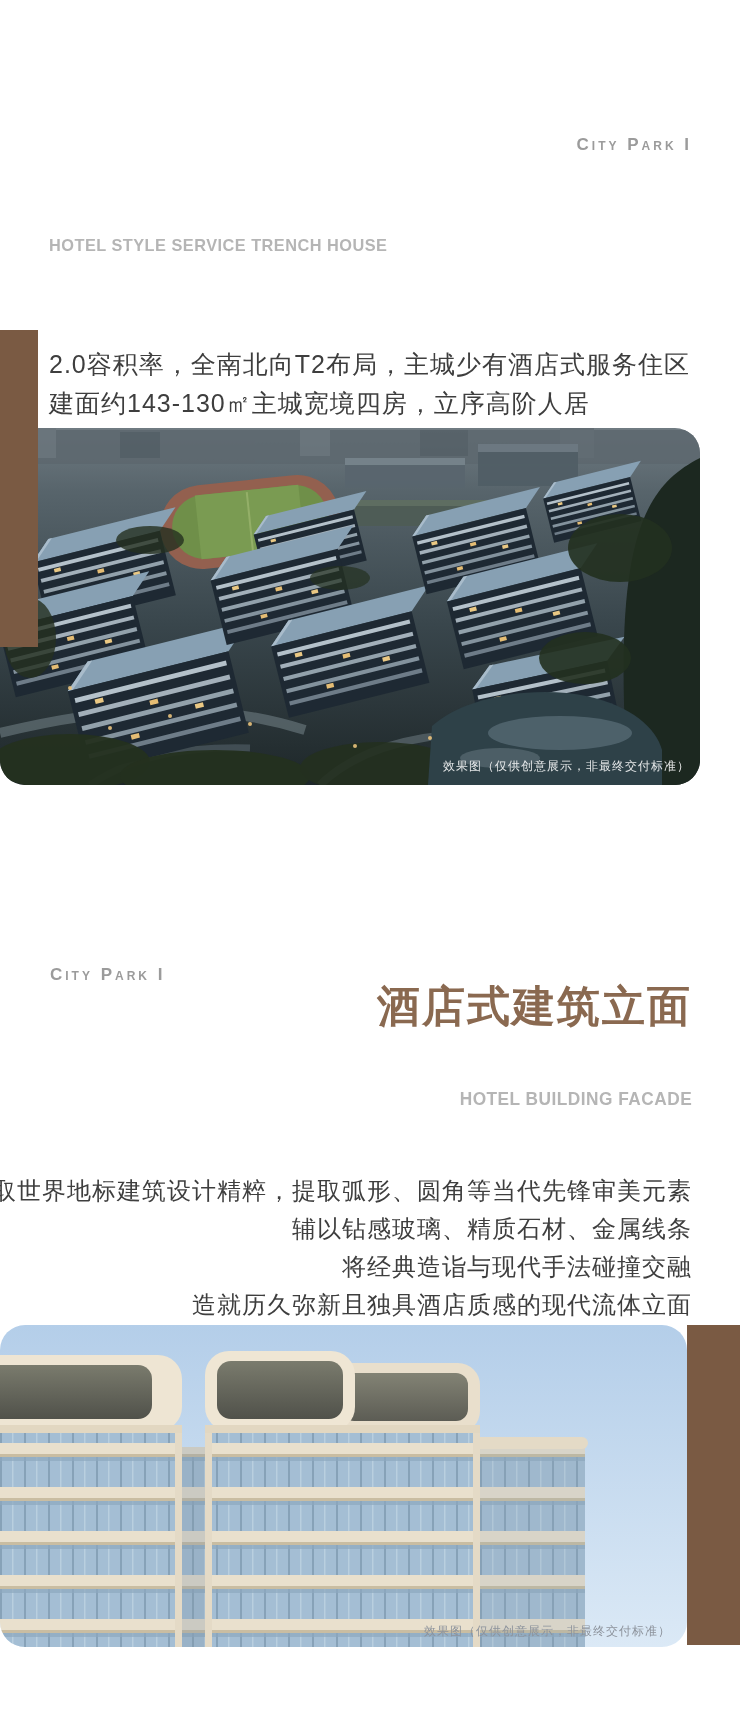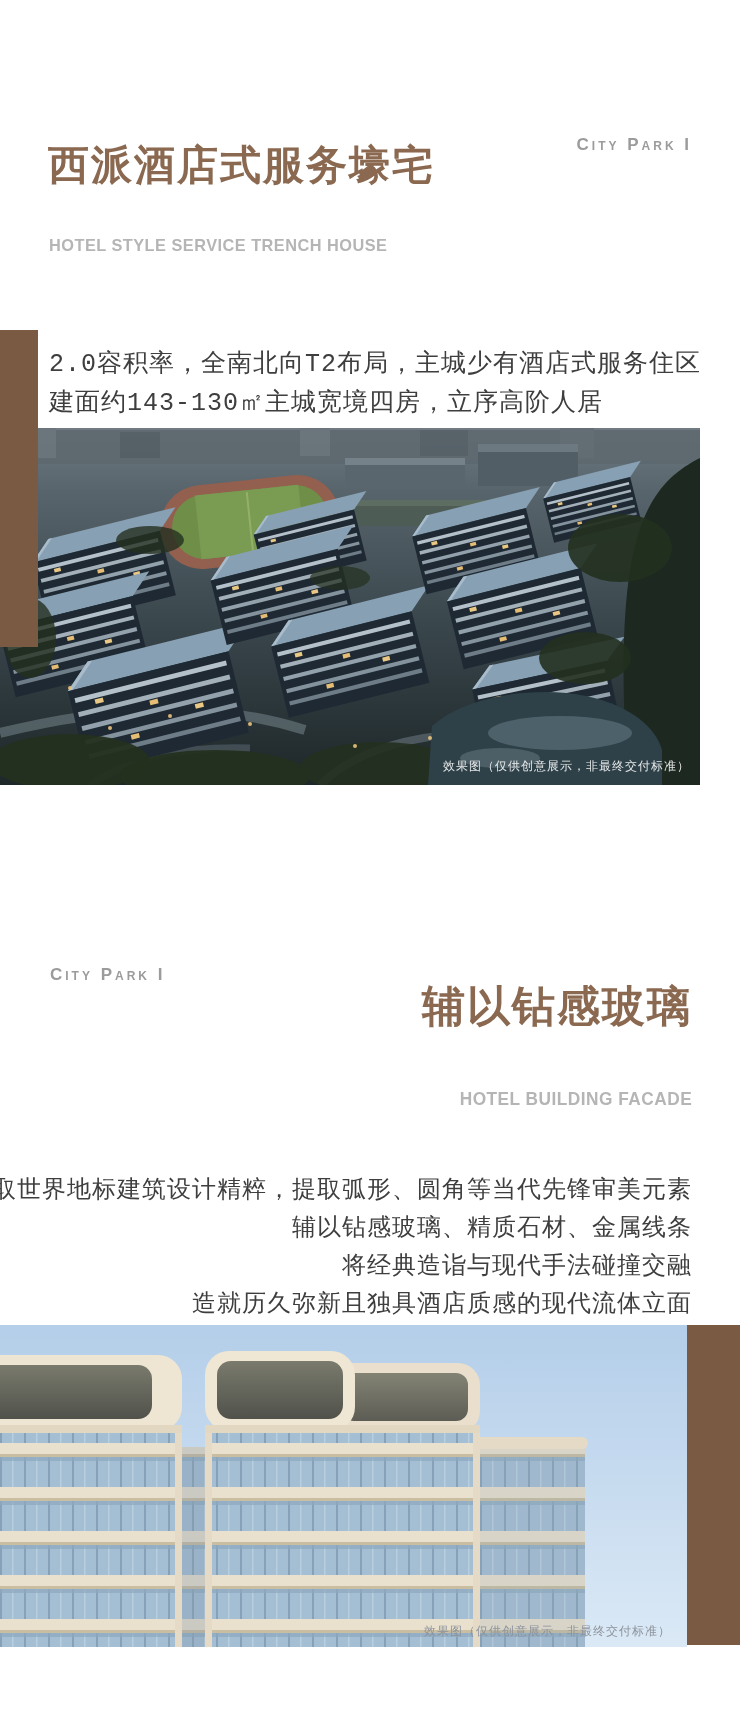--- a/index.html
+++ b/index.html
@@ -24,57 +24,56 @@
   }
   .brand{
     position:absolute;color:#9b9b9b;font-weight:700;
     font-variant:small-caps;font-size:17px;letter-spacing:3px;
     line-height:1;white-space:nowrap;
   }
   .body-copy{
     position:absolute;color:#3e3e3e;font-size:25px;line-height:39px;
     letter-spacing:1px;white-space:nowrap;
   }
-  .body-copy span{display:block;font-family:Liberation Mono, monospace;}
+  .body-copy span{display:block;}
   
   .t-title{left:48px;top:118px;}
   .t-sub{left:48px;top:180px;}
   .t-en{left:49px;top:237px;transform-origin:left center;}
   .t-brand{top:136px;right:48px;}
   .t-body{left:49px;top:320px;}
   
   .b-brand{left:50px;top:966px;}
   .b-title{right:48px;top:956px;font-size:43px;text-align:right;}
   .b-sub{right:48px;top:1024px;text-align:right;}
   .b-en{right:48px;top:1090px;font-size:18px;transform-origin:right center;}
   .b-body{right:48px;top:1148px;text-align:right;font-size:24px;line-height:38px;}
   
   .bar{position:absolute;background:#7a5a43;z-index:5;}
   .bar-left{left:0;top:330px;width:38px;height:317px;}
   .bar-right{left:687px;top:1325px;width:53px;height:320px;}
   
   figure{margin:0;}
-  .photo{position:absolute;overflow:hidden;z-index:1;}
+  .photo{position:absolute;overflow:hidden;z-index:1;border-radius:25px;}
   .photo svg{display:block;width:100%;height:100%;}
   .photo-top{left:0;top:428px;width:700px;height:357px;}
   .photo-bottom{left:0;top:1325px;width:687px;height:322px;}
   .photo-caption{
     position:absolute;font-size:12px;letter-spacing:1px;white-space:nowrap;
     line-height:1;
   }
   .cap-top{right:10px;bottom:13px;color:rgba(255,255,255,.88);}
   .cap-bottom{right:16px;bottom:10px;color:#8d939c;}
 </style>
 </head>
 <body>
 
 <div class="page">
 
   <div class="brand t-brand">City Park I</div>
-  <h1 class="cn-title t-title">西派酒店式服务壕宅</h1>
   <div class="en-sub t-en">HOTEL STYLE SERVICE TRENCH HOUSE</div>
 
   <p class="body-copy t-body">
     <span>2.0容积率，全南北向T2布局，主城少有酒店式服务住区</span>
     <span>建面约143-130㎡主城宽境四房，立序高阶人居</span>
   </p>
 
   <div class="bar bar-left"></div>
 
   <figure class="photo photo-top">
@@ -166,21 +165,21 @@
         <circle cx="250" cy="296" r="2"></circle>
           <circle cx="355" cy="318" r="2"></circle>
         <circle cx="430" cy="310" r="2"></circle>
           <circle cx="70" cy="260" r="2"></circle>
       </g>
     </svg>
     <figcaption class="photo-caption cap-top">效果图（仅供创意展示，非最终交付标准）</figcaption>
   </figure>
 
   <div class="brand b-brand">City Park I</div>
-  <h1 class="cn-title b-title">辅以钻感玻璃</h1>
+  <h1 class="cn-title b-title">酒店式建筑立面</h1>
   <div class="en-sub b-en">HOTEL BUILDING FACADE</div>
 
   <p class="body-copy b-body">
     <span>汲取世界地标建筑设计精粹，提取弧形、圆角等当代先锋审美元素</span>
     <span>辅以钻感玻璃、精质石材、金属线条</span>
     <span>将经典造诣与现代手法碰撞交融</span>
     <span>造就历久弥新且独具酒店质感的现代流体立面</span>
   </p>
 
   <figure class="photo photo-bottom">

